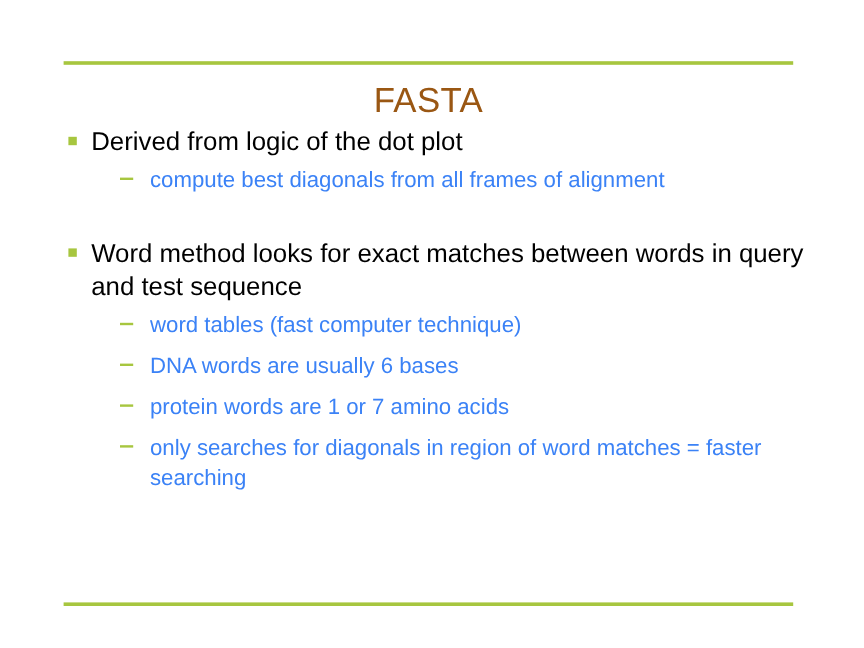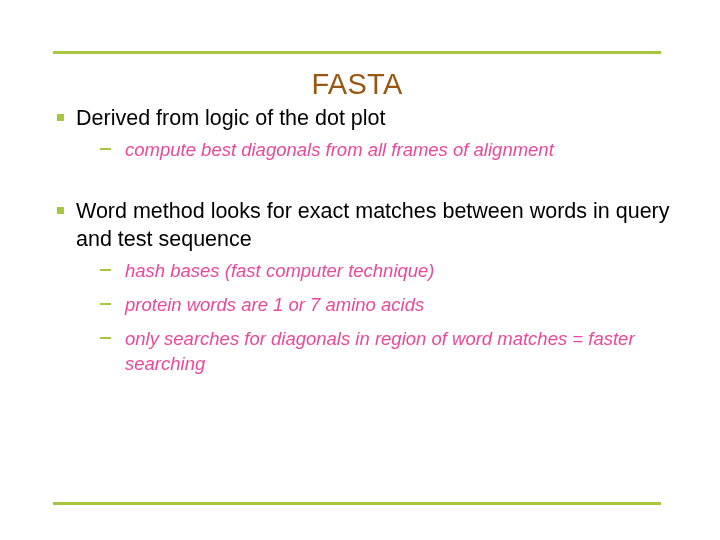--- a/index.html
+++ b/index.html
@@ -86,25 +86,24 @@
   ul.lvl2 {
     list-style: none;
     margin: 5px 0 0 0;
     padding: 0;
   }
 
   li.l2 {
     position: relative;
     padding-left: 31px;
     margin-left: 18px;
-    color: #ec4899;
+    color: #3b82f6;
     font-size: 18.5px;
     line-height: 25px;
     font-weight: 400;
-    font-style: italic;
   }
   li.l2 + li.l2 { margin-top: 9px; }
 
   li.l2 > .bullet-dash {
     position: absolute;
     left: 6px;
     top: 11px;
     width: 11px;
     height: 2px;
     background: #A7C63F;
@@ -136,21 +135,25 @@
         </ul>
       </li>
 
       <li class="l1">
         <span class="bullet-sq"></span>
         <span class="txt">Word method looks for exact matches between words in query and test sequence</span>
 
         <ul class="lvl2">
           <li class="l2">
             <span class="bullet-dash"></span>
-            <span class="txt">hash bases (fast computer technique)</span>
+            <span class="txt">word tables (fast computer technique)</span>
+          </li>
+          <li class="l2">
+            <span class="bullet-dash"></span>
+            <span class="txt">DNA words are usually 6 bases</span>
           </li>
           <li class="l2">
             <span class="bullet-dash"></span>
             <span class="txt">protein words are 1 or 7 amino acids</span>
           </li>
           <li class="l2">
             <span class="bullet-dash"></span>
             <span class="txt">only searches for diagonals in region of word matches = faster searching</span>
           </li>
         </ul>

